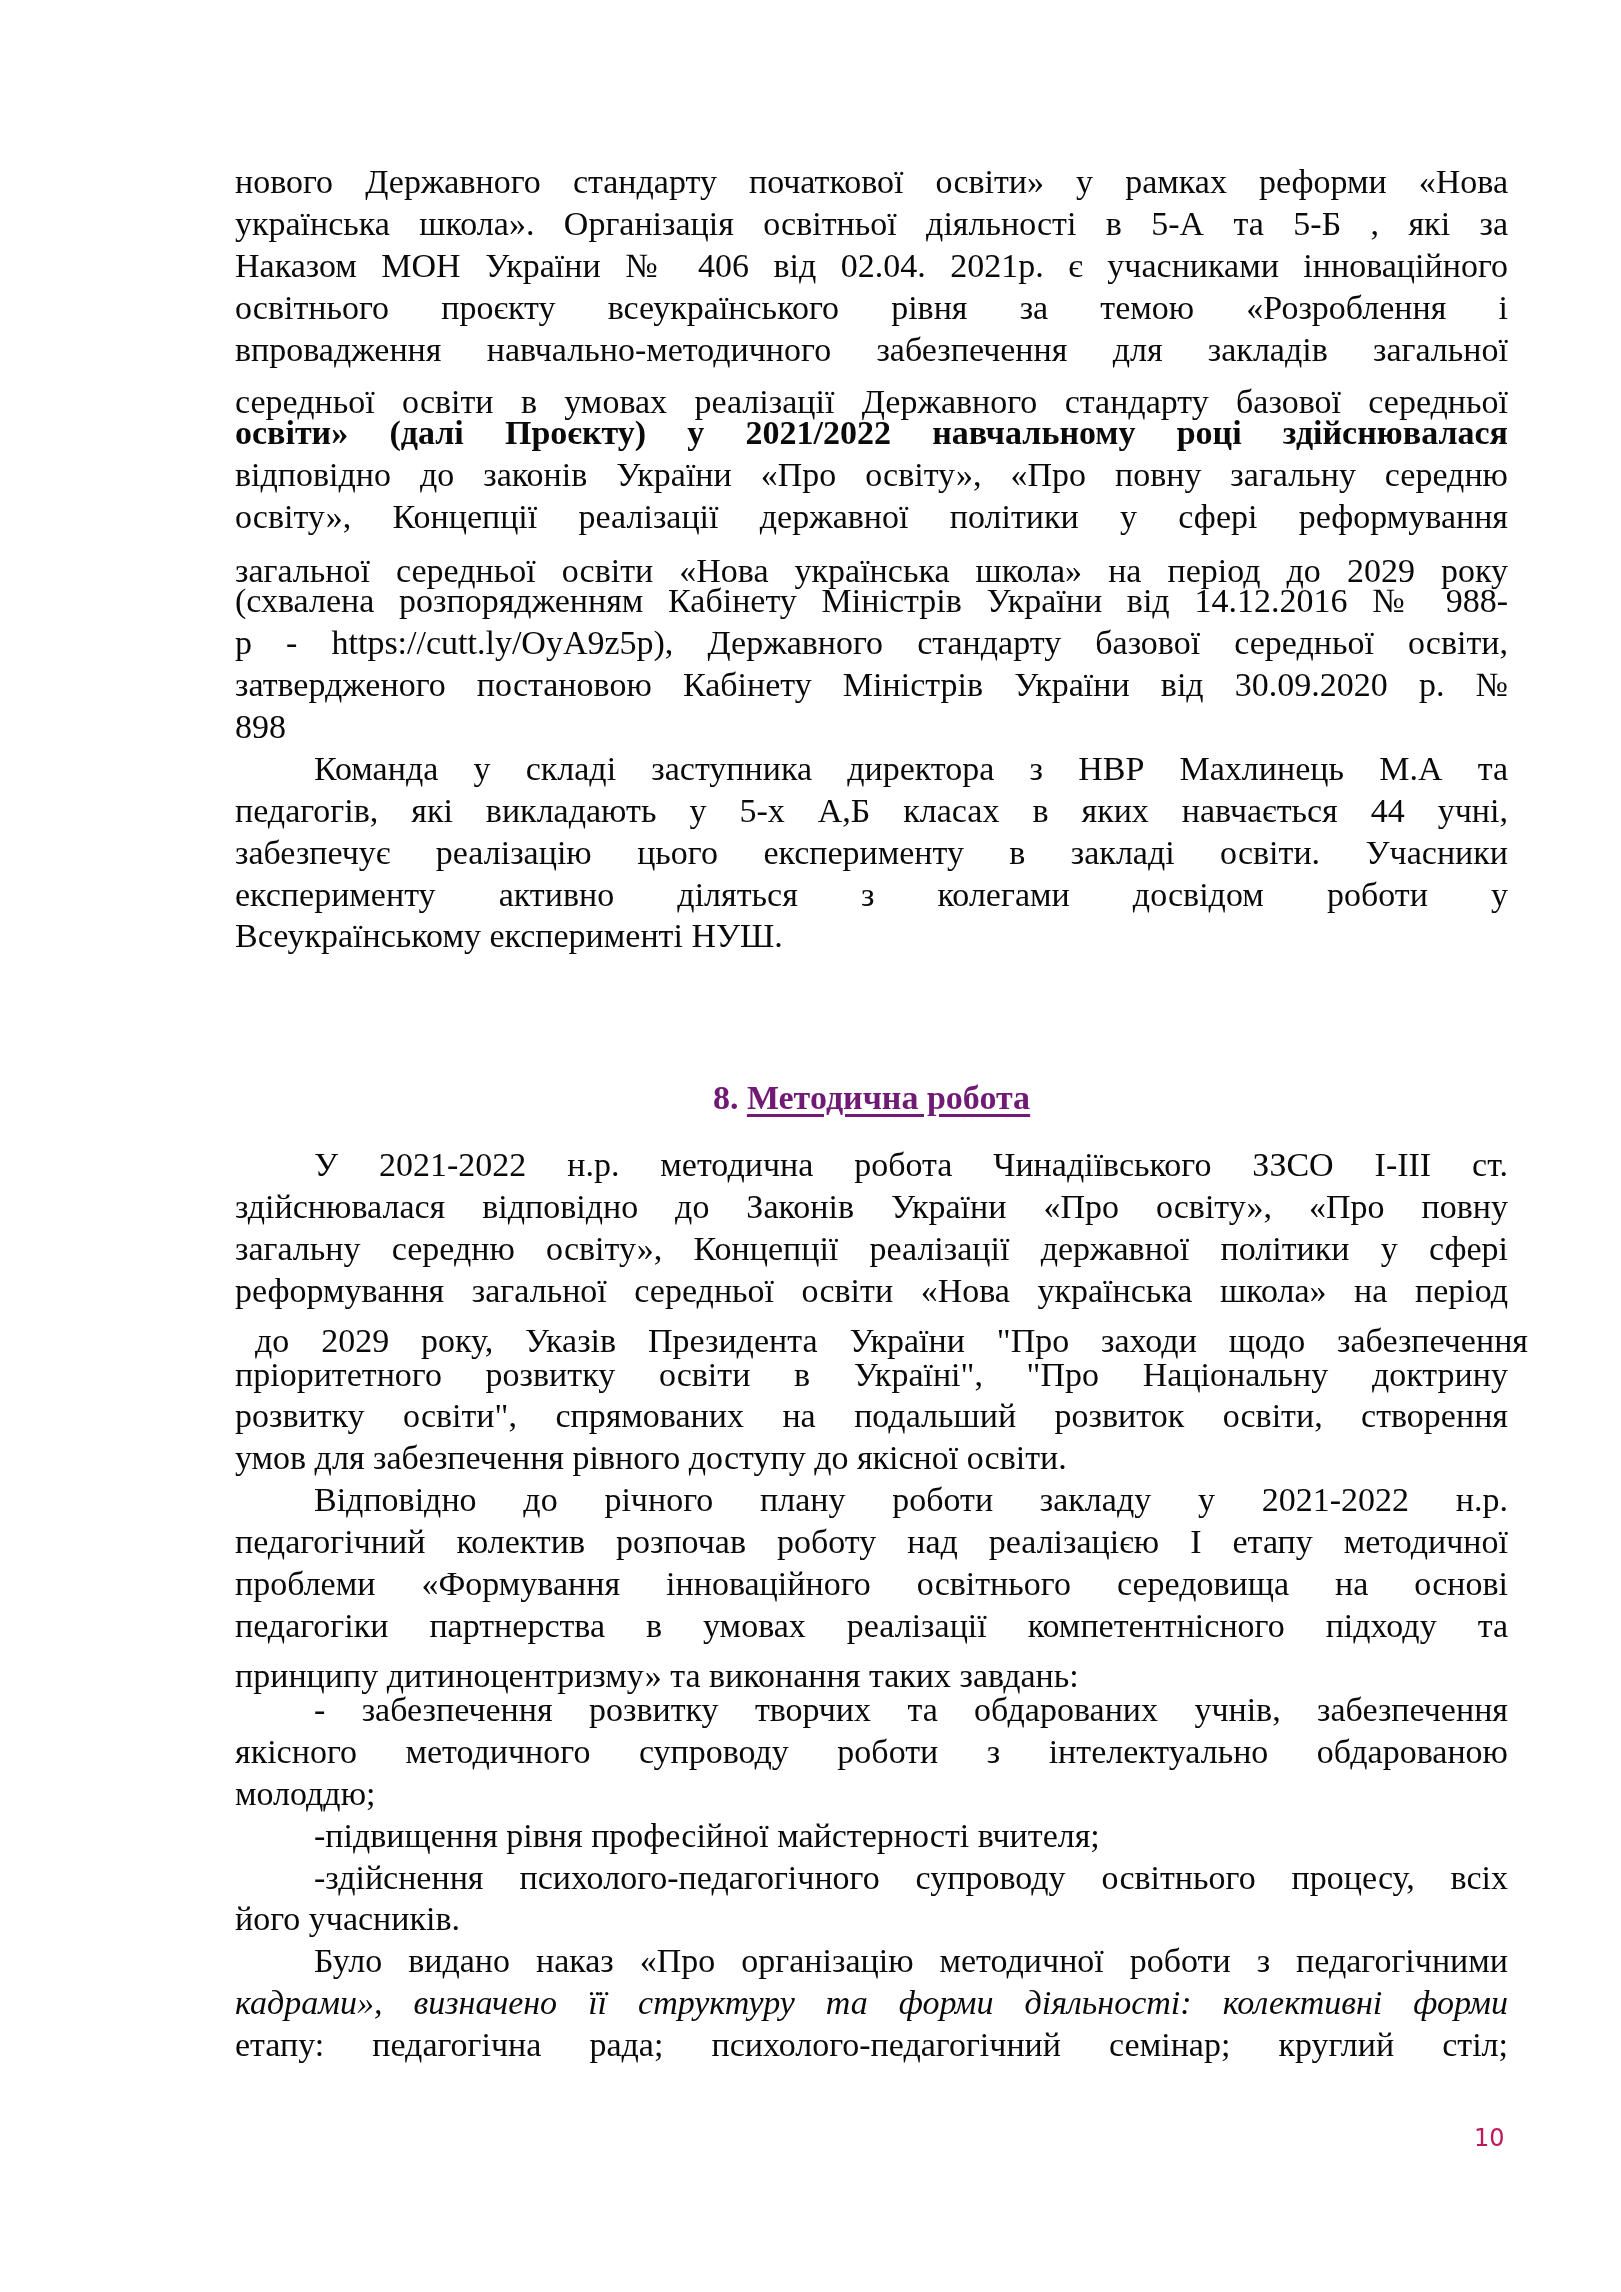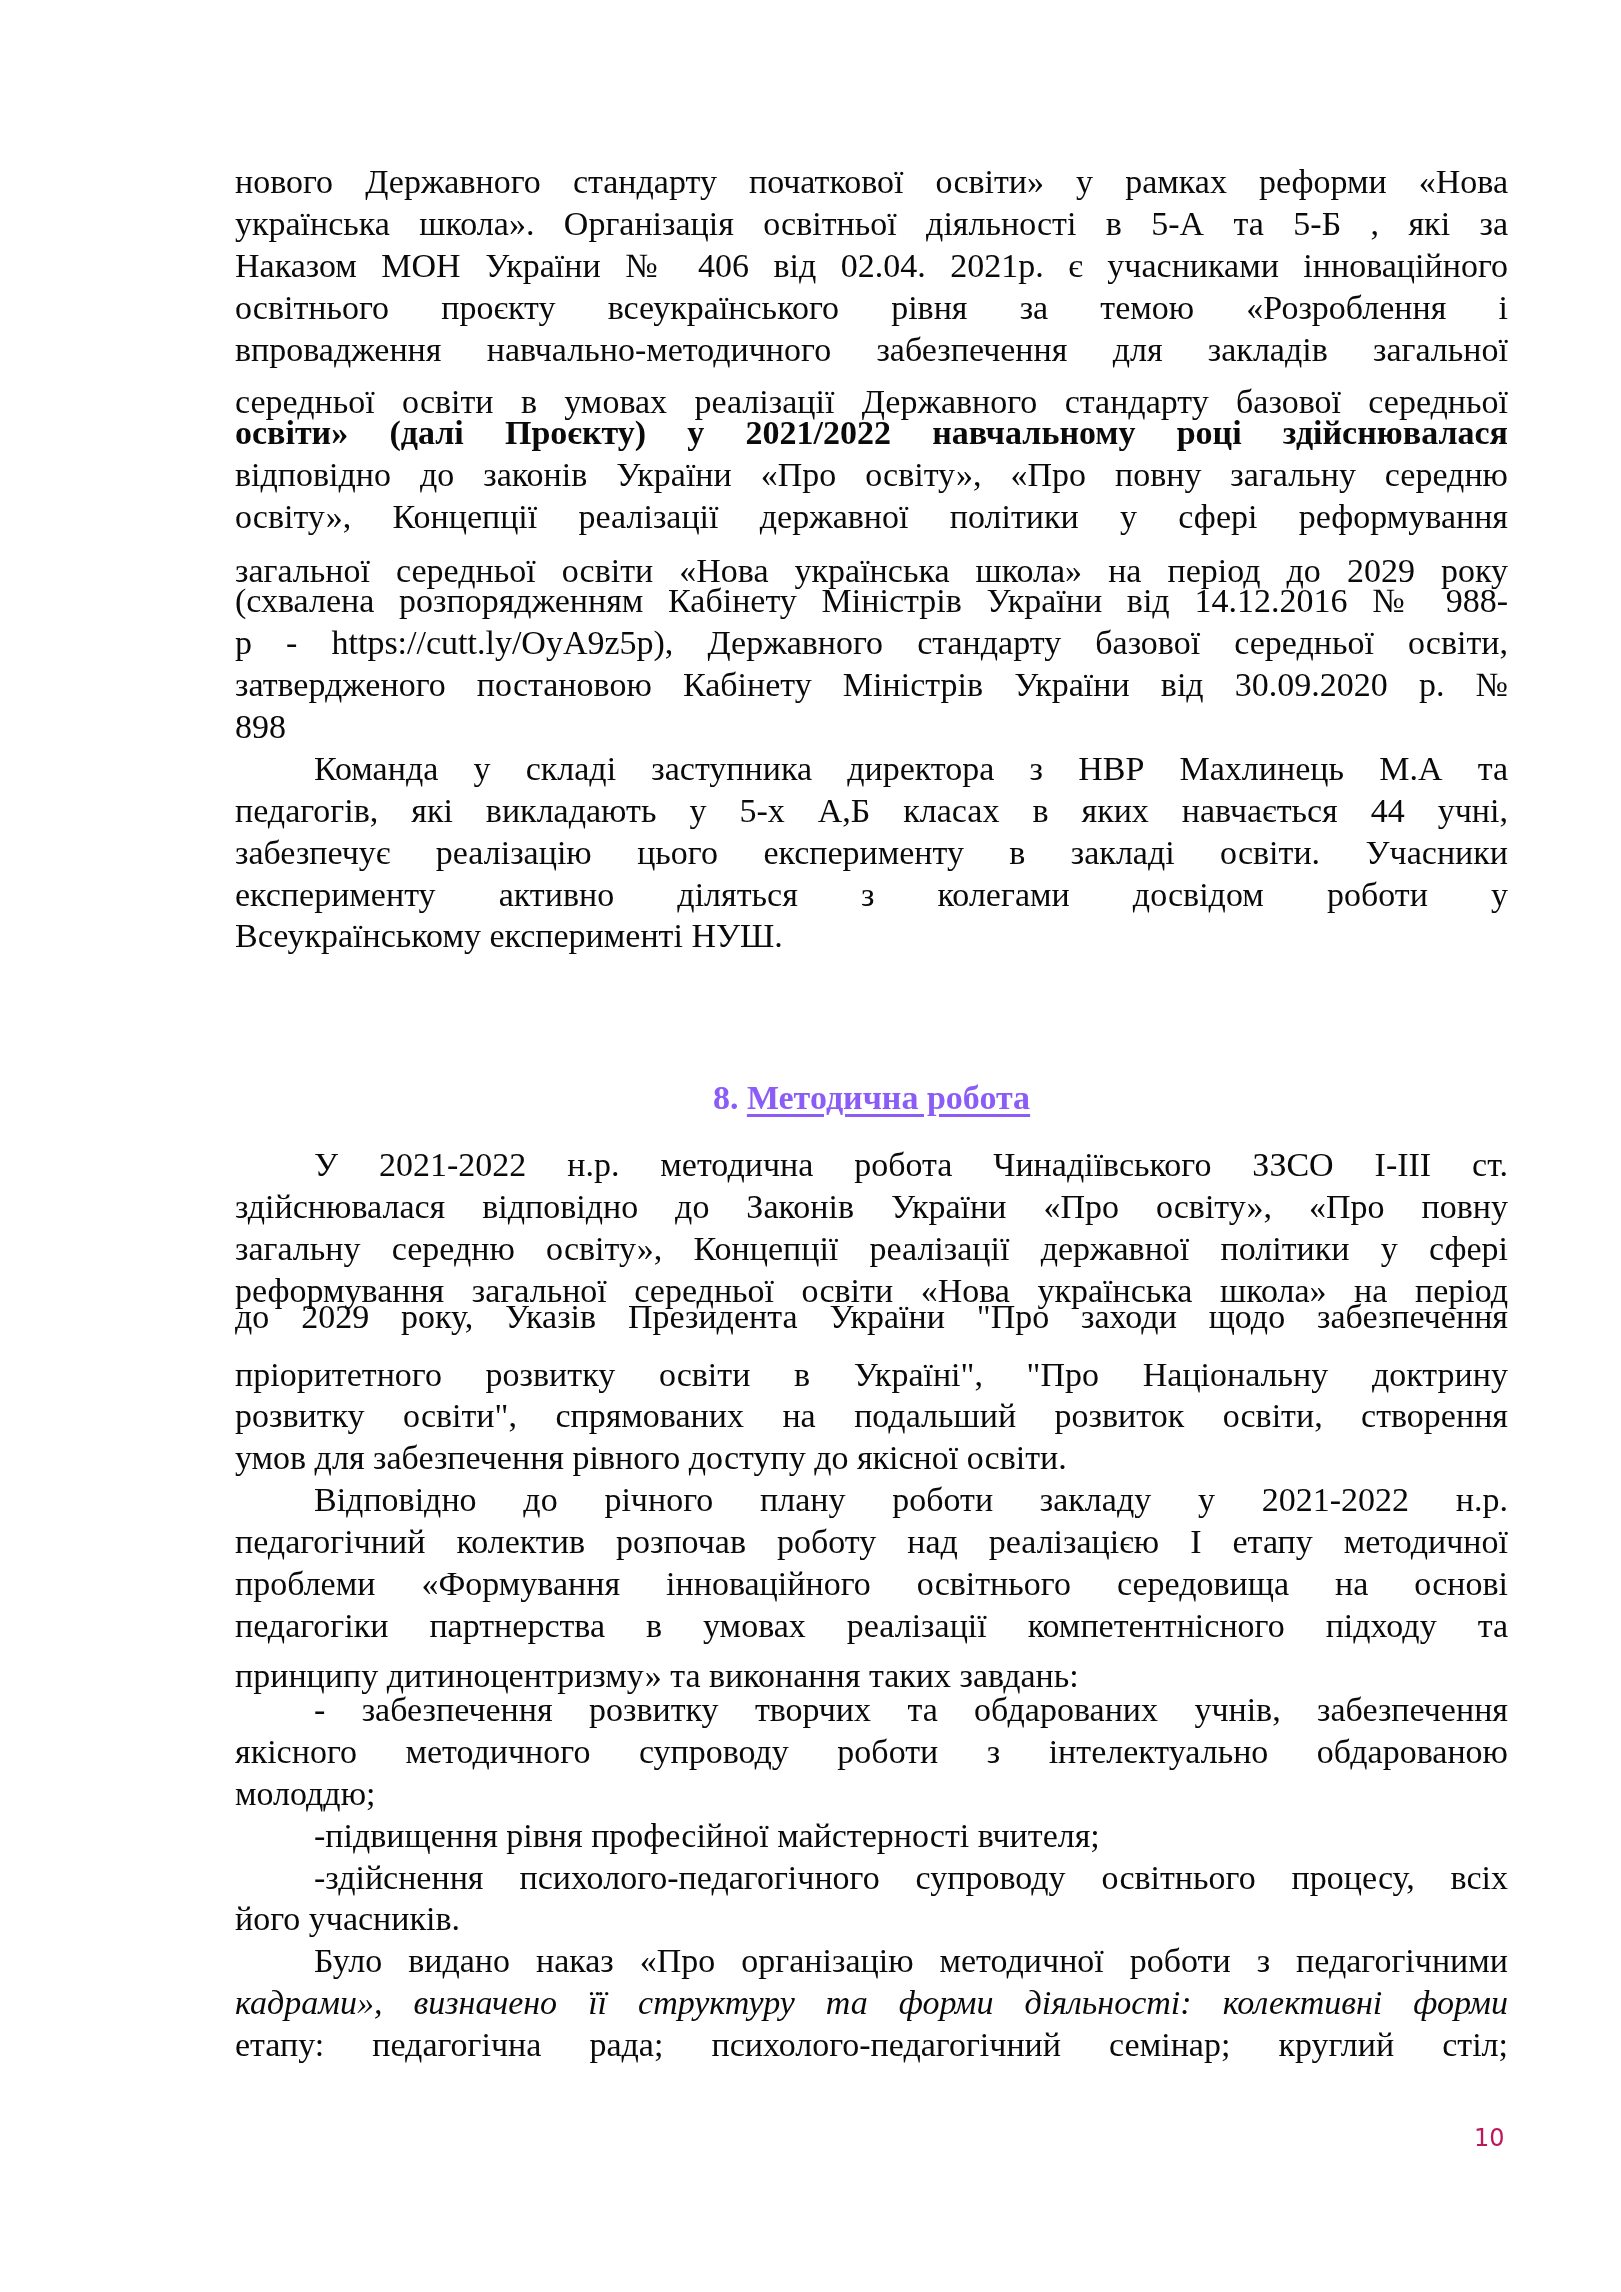--- a/index.html
+++ b/index.html
@@ -11,21 +11,21 @@
       font-family: "Liberation Serif", "DejaVu Serif", serif;
       font-size: 34px; line-height: 42px; color: #0a0a0a;
       white-space: nowrap; overflow: visible;
       text-align: justify; text-align-last: justify;
     }
     .line.last { text-align-last: left; }
     .line.indent { padding-left: 79px; width: 1194px; }
     .heading {
       position: absolute; left: 235px; width: 1273px; top: 1075px;
       font-family: "Liberation Serif", "DejaVu Serif", serif;
-      font-size: 34px; font-weight: bold; line-height: 45px; text-align: center; color: #8b5cf6;
+      font-size: 34px; font-weight: bold; line-height: 45px; text-align: center; color: #701a75;
     }
     .heading .u { text-decoration: underline; text-decoration-thickness: 2.7px; text-underline-offset: 4.5px; }
     .page-number {
       position: absolute; left: 1474px; top: 2123px;
       font-family: "DejaVu Sans", "Liberation Sans", sans-serif;
       font-size: 24px; color: #be185d; line-height: 30px;
     }
   </style>
 </head>
 <body>
@@ -60,21 +60,21 @@
   <div class="heading">
     <span>8.</span>
     <span class="u">Методична робота</span>
   </div>
 
   <div class="col" style="top:1144px;">
     <div class="line indent" style="top: 0px; white-space: normal; overflow: hidden;">У 2021-2022 н.р. методична робота Чинадіївського ЗЗСО І-ІІІ ст.</div>
     <div class="line" style="top: 42px; white-space: normal; overflow: hidden;">здійснювалася відповідно до Законів України «Про освіту», «Про повну</div>
     <div class="line" style="top: 84px; white-space: normal; overflow: hidden;">загальну середню освіту», Концепції реалізації державної політики у сфері</div>
     <div class="line" style="top: 126px; white-space: normal; overflow: hidden;">реформування загальної середньої освіти «Нова українська школа» на період</div>
-    <div class="line" style="top: 152px; white-space: normal; overflow: hidden;">до 2029 року, Указів Президента України "Про заходи щодо забезпечення</div>
+    <div class="line" style="top: 176px; white-space: normal; overflow: hidden; margin-left: 20px;">до 2029 року, Указів Президента України "Про заходи щодо забезпечення</div>
     <div class="line" style="top: 210px; white-space: normal; overflow: hidden;">пріоритетного розвитку освіти в Україні", "Про Національну доктрину</div>
     <div class="line" style="top: 251px; white-space: normal; overflow: hidden;">розвитку освіти", спрямованих на подальший розвиток освіти, створення</div>
     <div class="line last" style="top: 293px; white-space: normal; overflow: hidden;">умов для забезпечення рівного доступу до якісної освіти.</div>
   </div>
 
   <div class="col" style="top:1144px;">
     <div class="line indent" style="top: 335px; white-space: normal; overflow: hidden;">Відповідно до річного плану роботи закладу у 2021-2022 н.р.</div>
     <div class="line" style="top: 377px; white-space: normal; overflow: hidden;">педагогічний колектив розпочав  роботу над реалізацією І етапу методичної</div>
     <div class="line" style="top: 419px; white-space: normal; overflow: hidden;">проблеми «Формування інноваційного освітнього середовища на основі</div>
     <div class="line" style="top: 461px; white-space: normal; overflow: hidden;">педагогіки партнерства в умовах реалізації компетентнісного підходу та</div>

